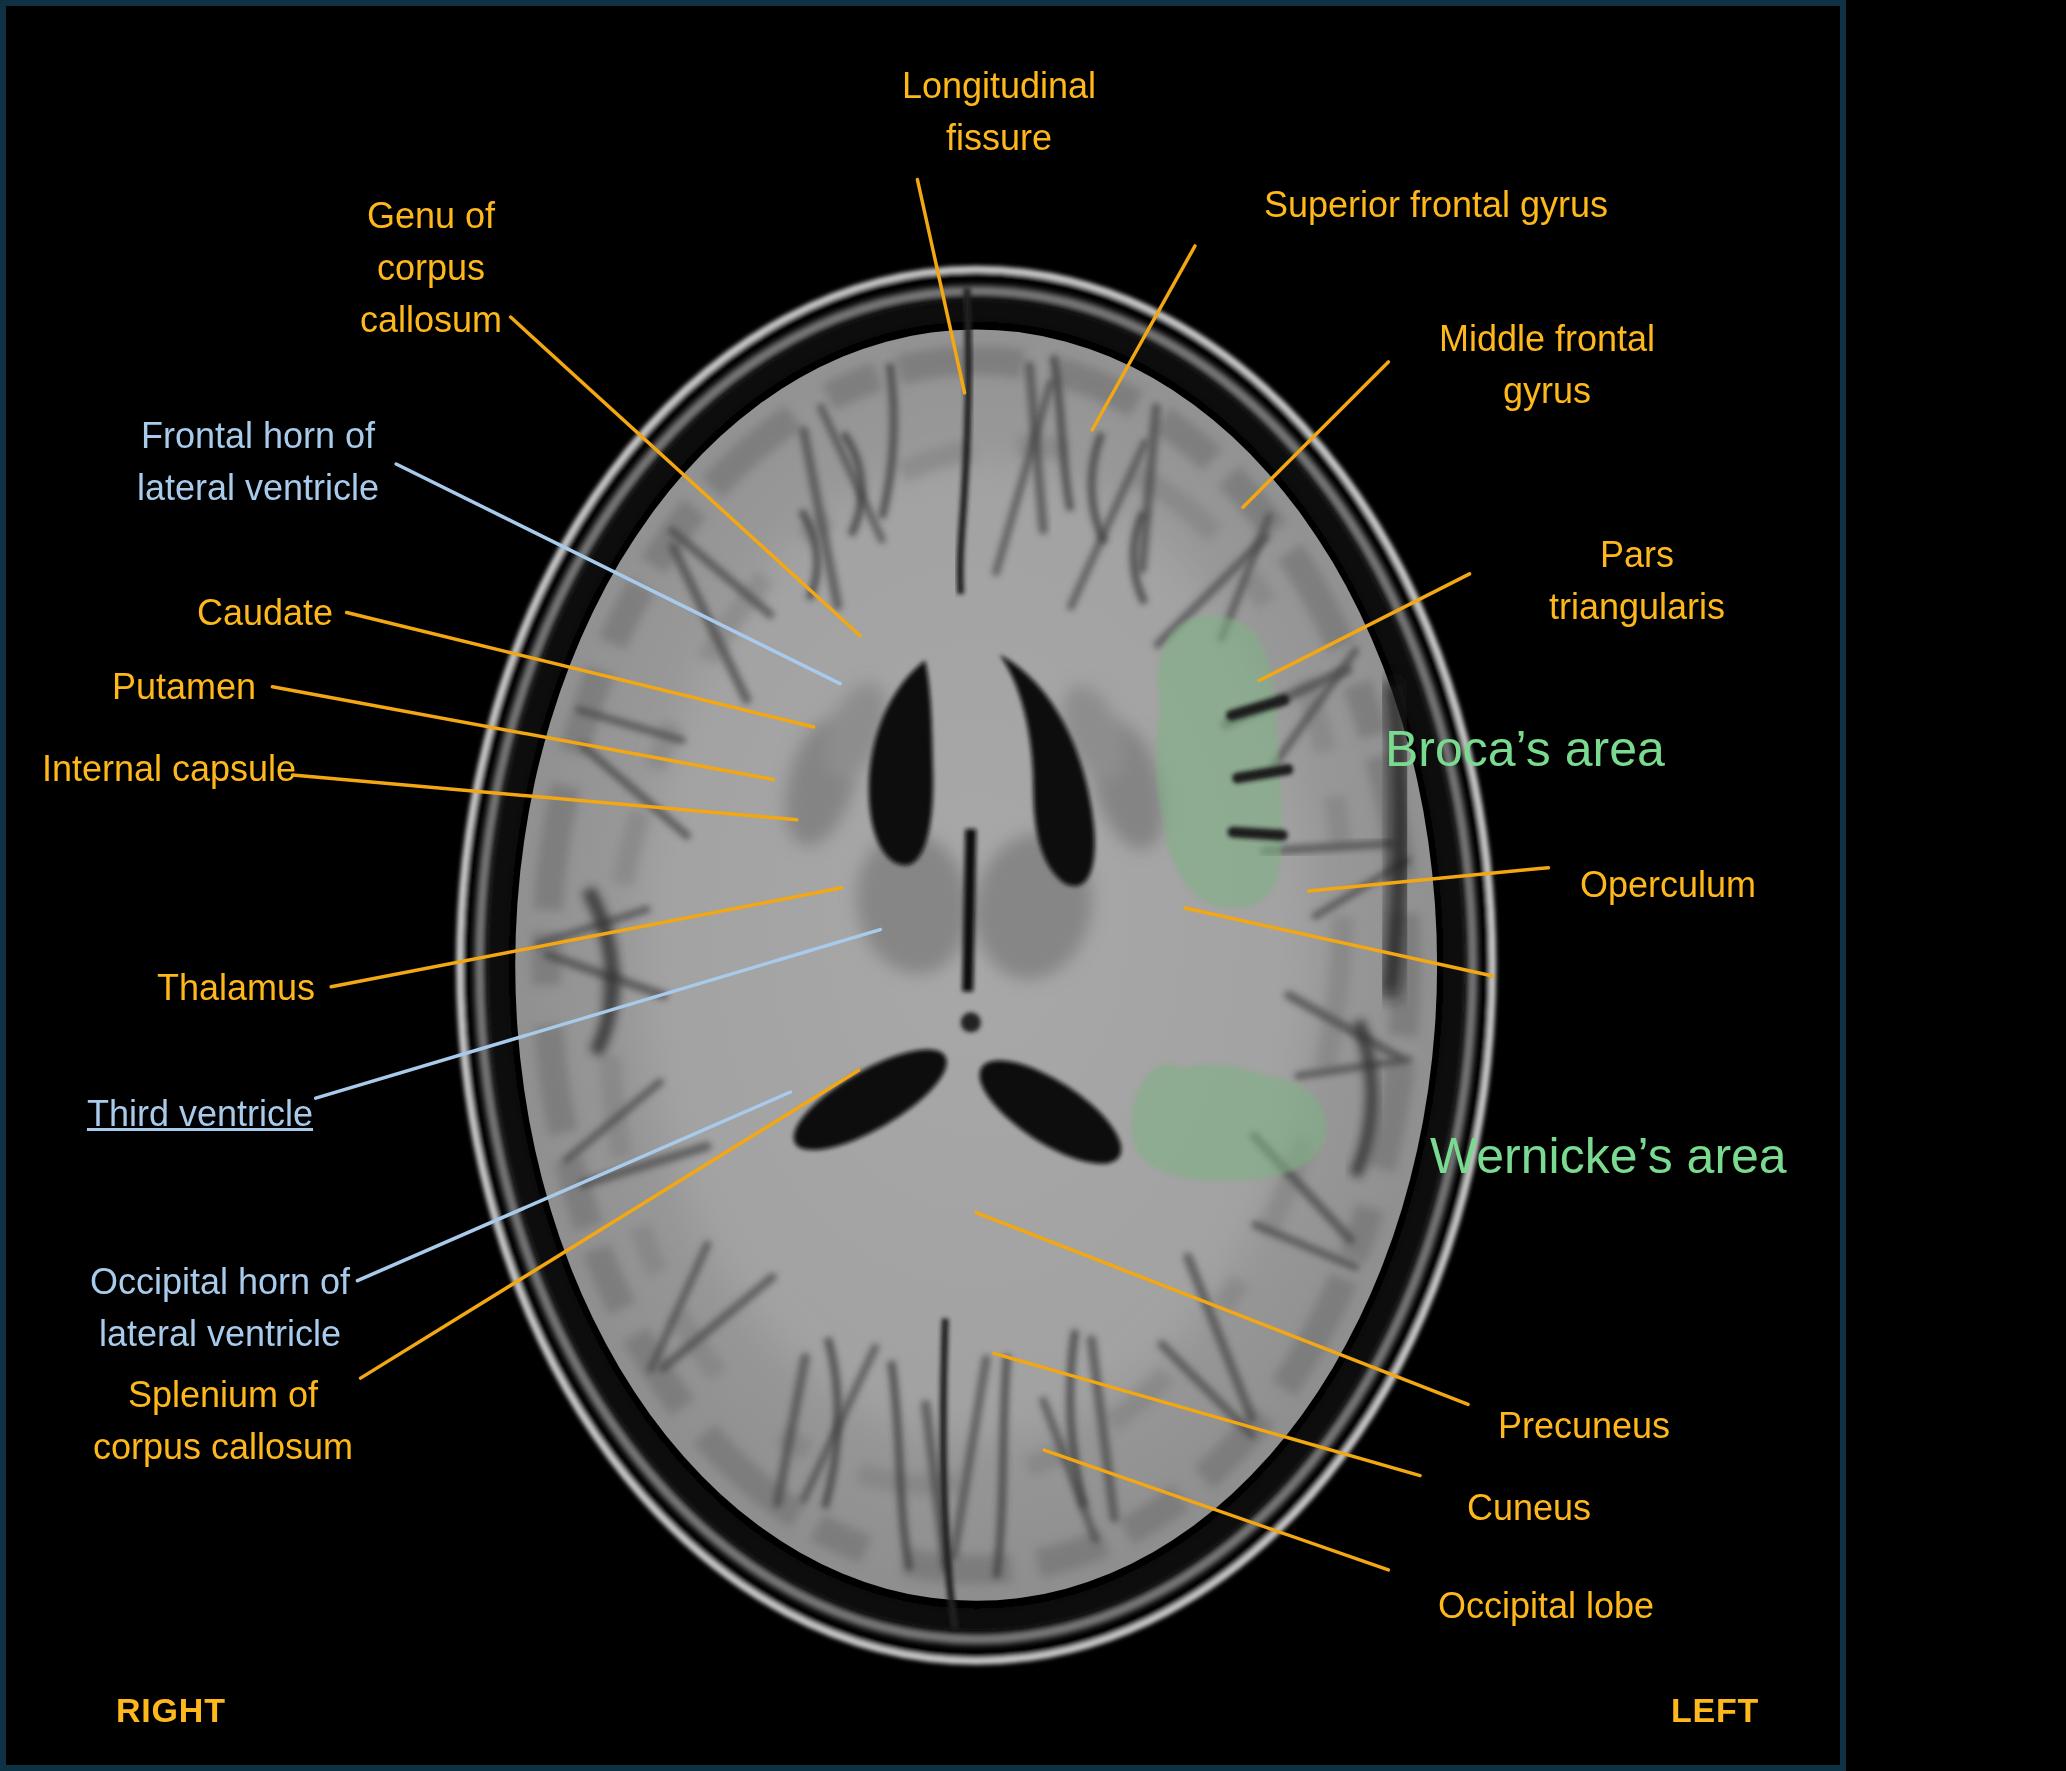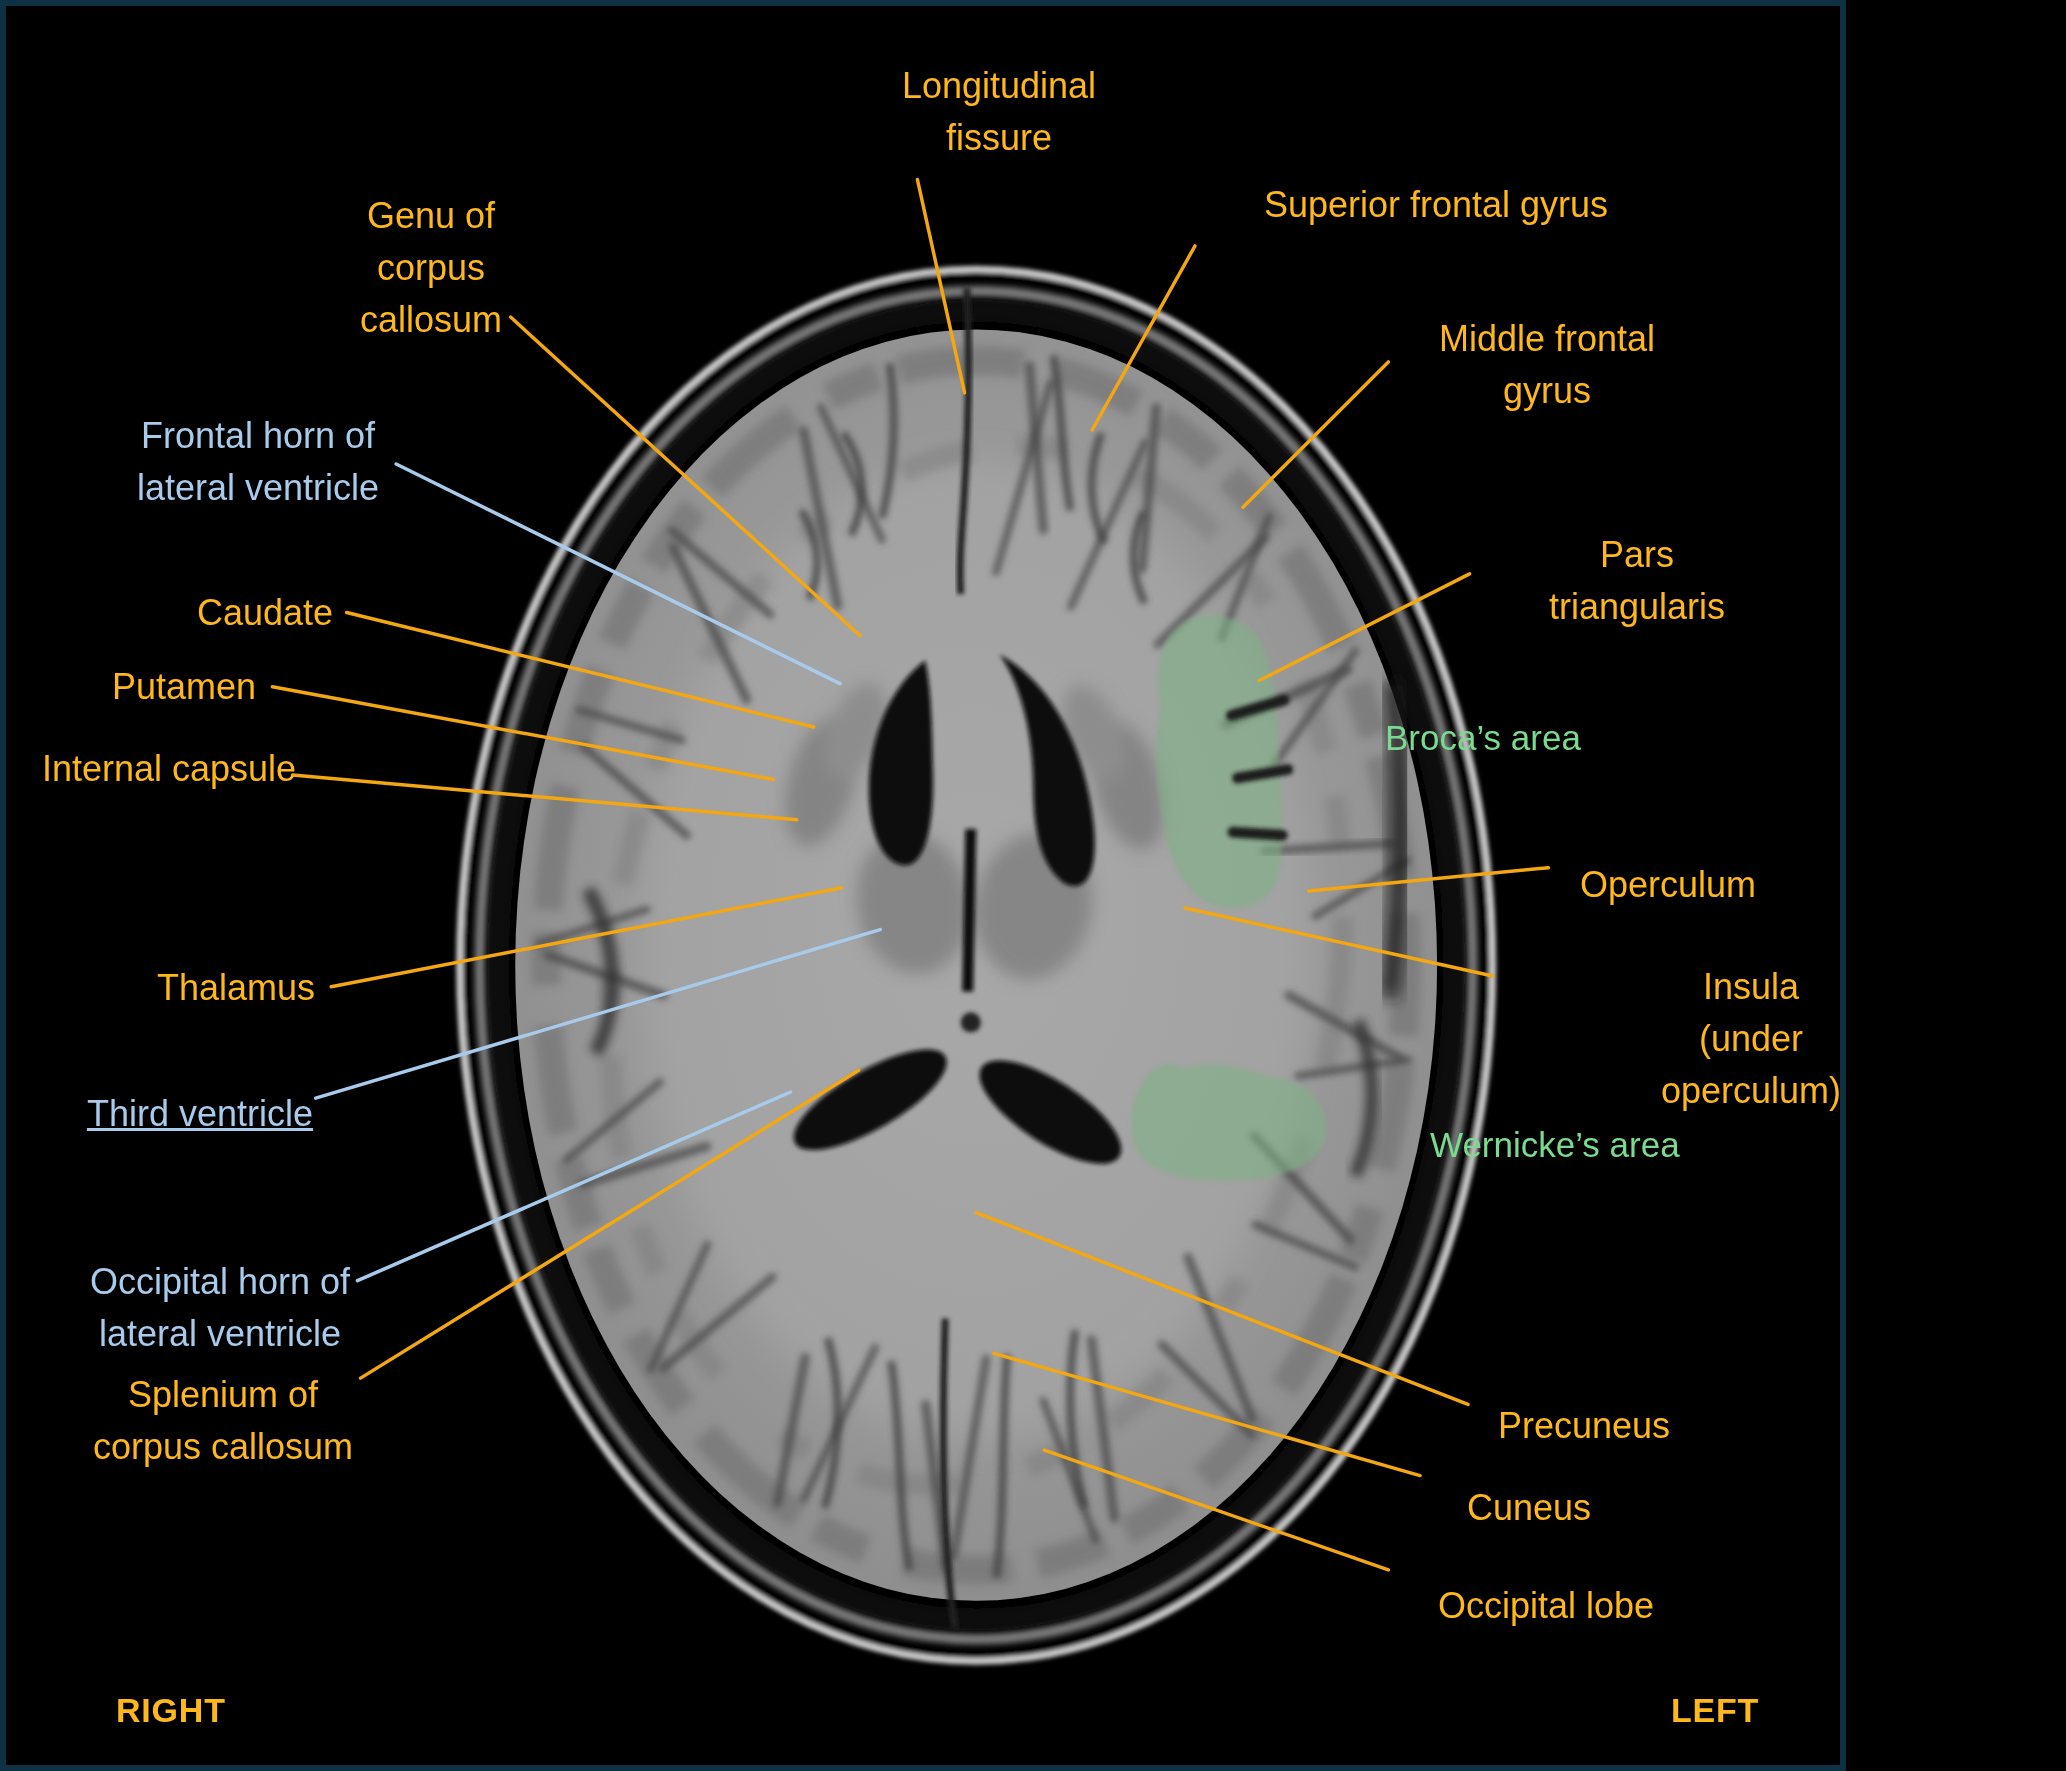--- a/index.html
+++ b/index.html
@@ -20,21 +20,21 @@
   .lbl{
     position:absolute;z-index:20;
     font-size:36px;line-height:1.45;
     white-space:pre-line;text-align:center;
     transform:translateX(-50%);
     letter-spacing:0px;
   }
   .lbl.left-anchor{transform:none;text-align:left;}
   .or{color:var(--c-structure_label,#FFB81C);}
   .bl{color:var(--c-ventricle_label,#A8CBEC);}
-  .gr{color:var(--c-functional_label,#7ADB90);font-size:35px;}
+  .gr{color:var(--c-functional_label,#7ADB90);font-size:50px;}
   .marker{font-weight:700;font-size:34px;letter-spacing:0.8px;}
   .ln{stroke:var(--c-leader_structure,#F2A713);stroke-width:4.5;stroke-linecap:round;}
   .ln.bl-ln{stroke:var(--c-ventricle_label,#A8CBEC);}
 </style>
 </head>
 <body>
 
 <div id="stage">
 
   <svg class="art" width="2066" height="1771" viewBox="0 0 2671 2290">
@@ -205,21 +205,20 @@
   <div class="lbl bl" style="left:200px;top:1088px;text-decoration:underline;">Third ventricle</div>
   <div class="lbl bl" style="left:220px;top:1256px;">Occipital horn of
 lateral ventricle</div>
   <div class="lbl or" style="left:223px;top:1369px;">Splenium of
 corpus callosum</div>
   <div class="lbl or" style="left:1436px;top:179px;">Superior frontal gyrus</div>
   <div class="lbl or" style="left:1547px;top:313px;">Middle frontal gyrus</div>
   <div class="lbl or" style="left:1637px;top:529px;">Pars triangularis</div>
   <div class="lbl gr left-anchor" style="left:1385px;top:713px;">Broca’s area</div>
   <div class="lbl or" style="left:1668px;top:859px;">Operculum</div>
-  <div class="lbl or" style="left:1751px;top:961px;">Insula (under operculum)</div>
   <div class="lbl gr left-anchor" style="left:1430px;top:1120px;">Wernicke’s area</div>
   <div class="lbl or" style="left:1584px;top:1400px;">Precuneus</div>
   <div class="lbl or" style="left:1529px;top:1482px;">Cuneus</div>
   <div class="lbl or" style="left:1546px;top:1580px;">Occipital lobe</div>
 
   <div class="lbl or marker left-anchor" style="left:116px;top:1686px;">RIGHT</div>
   <div class="lbl or marker left-anchor" style="left:1671px;top:1686px;">LEFT</div>
 
   <div id="frame"></div>
 </div>

